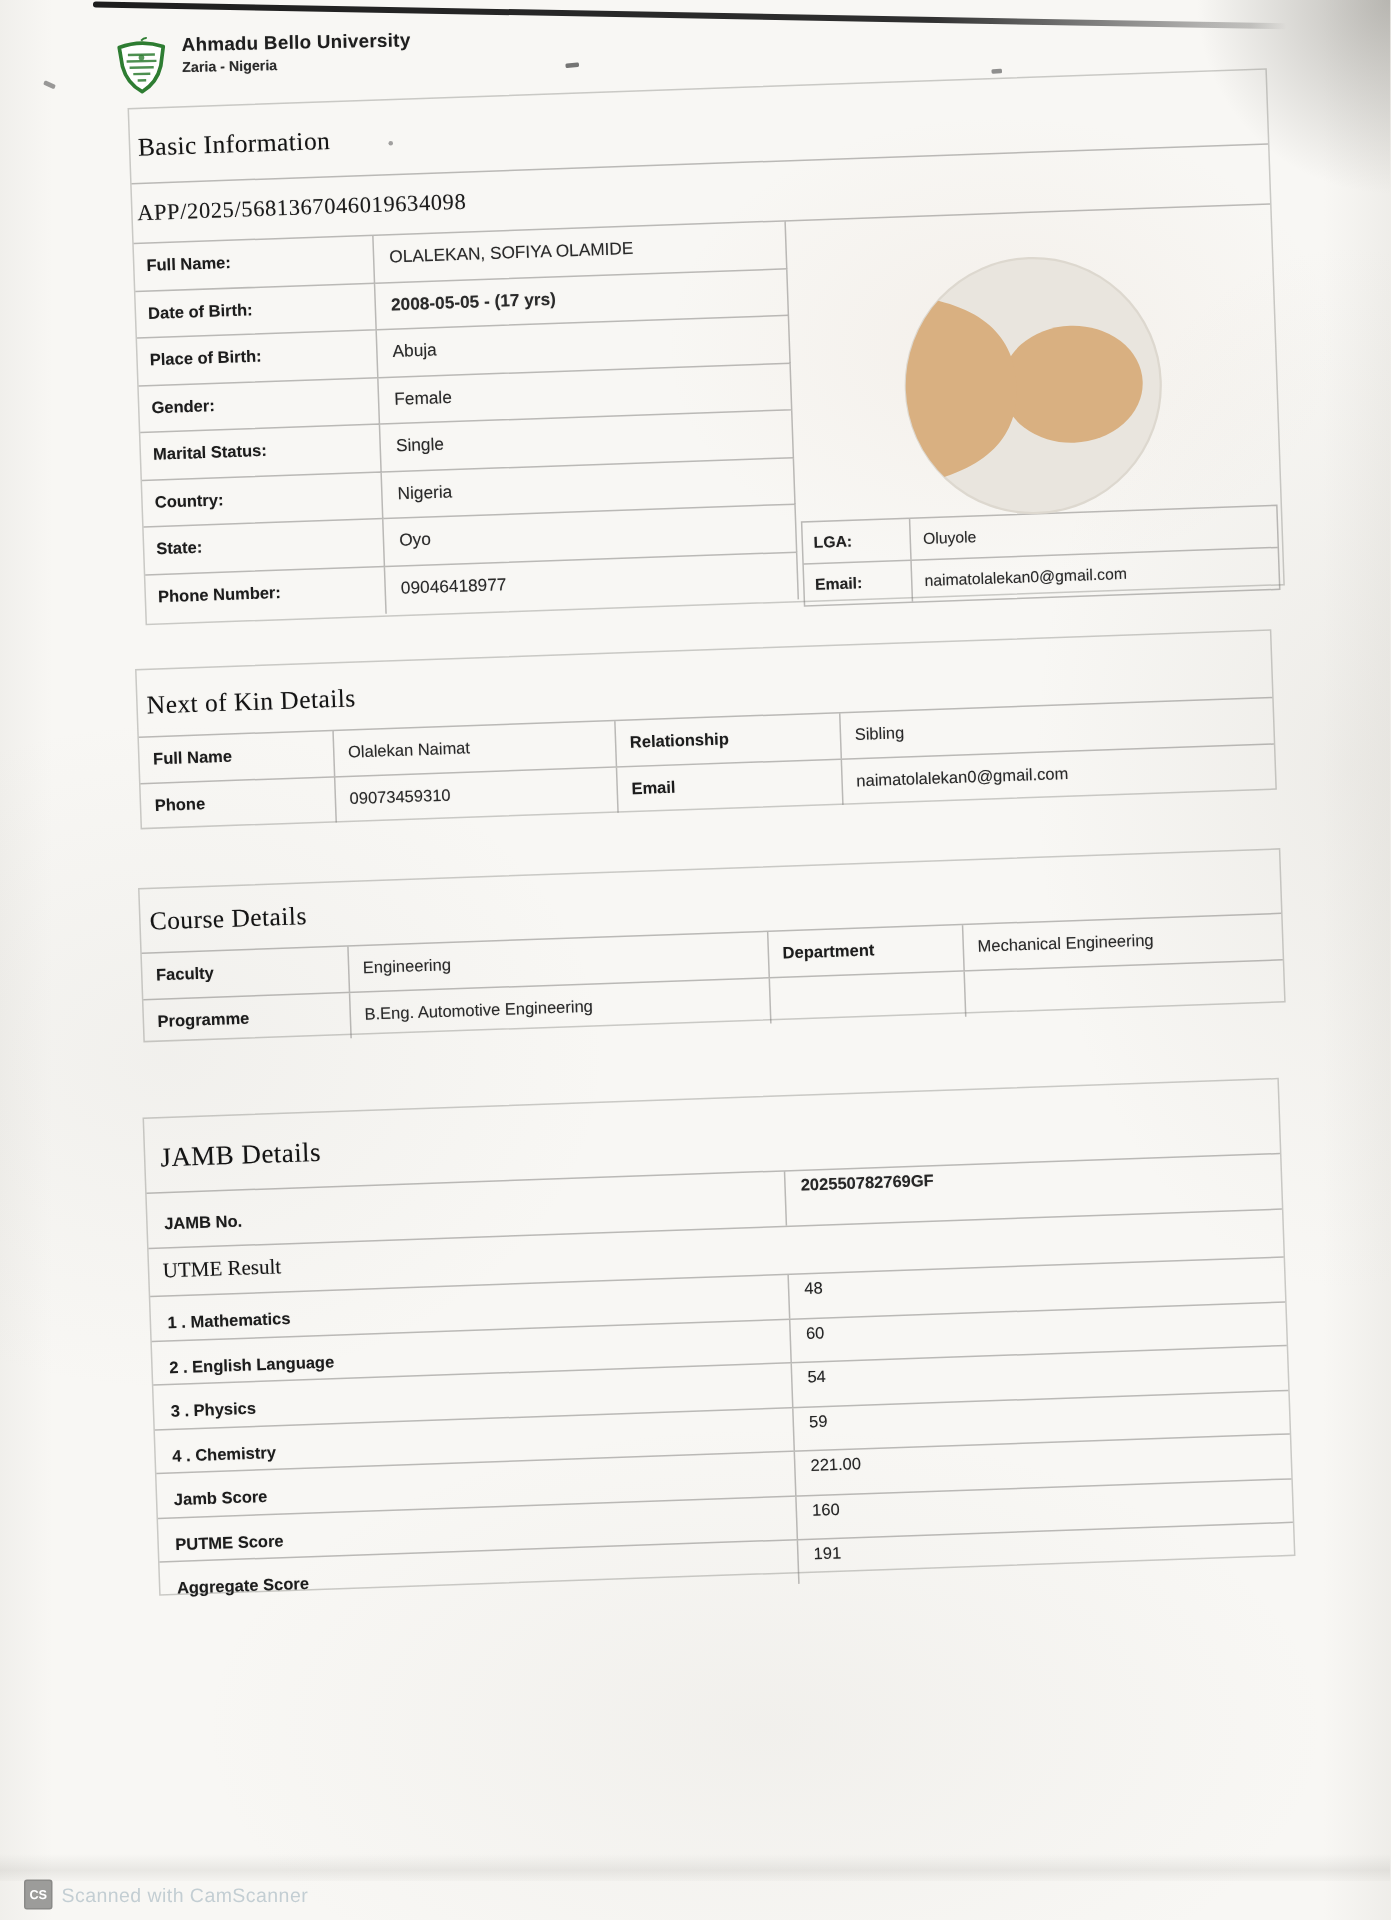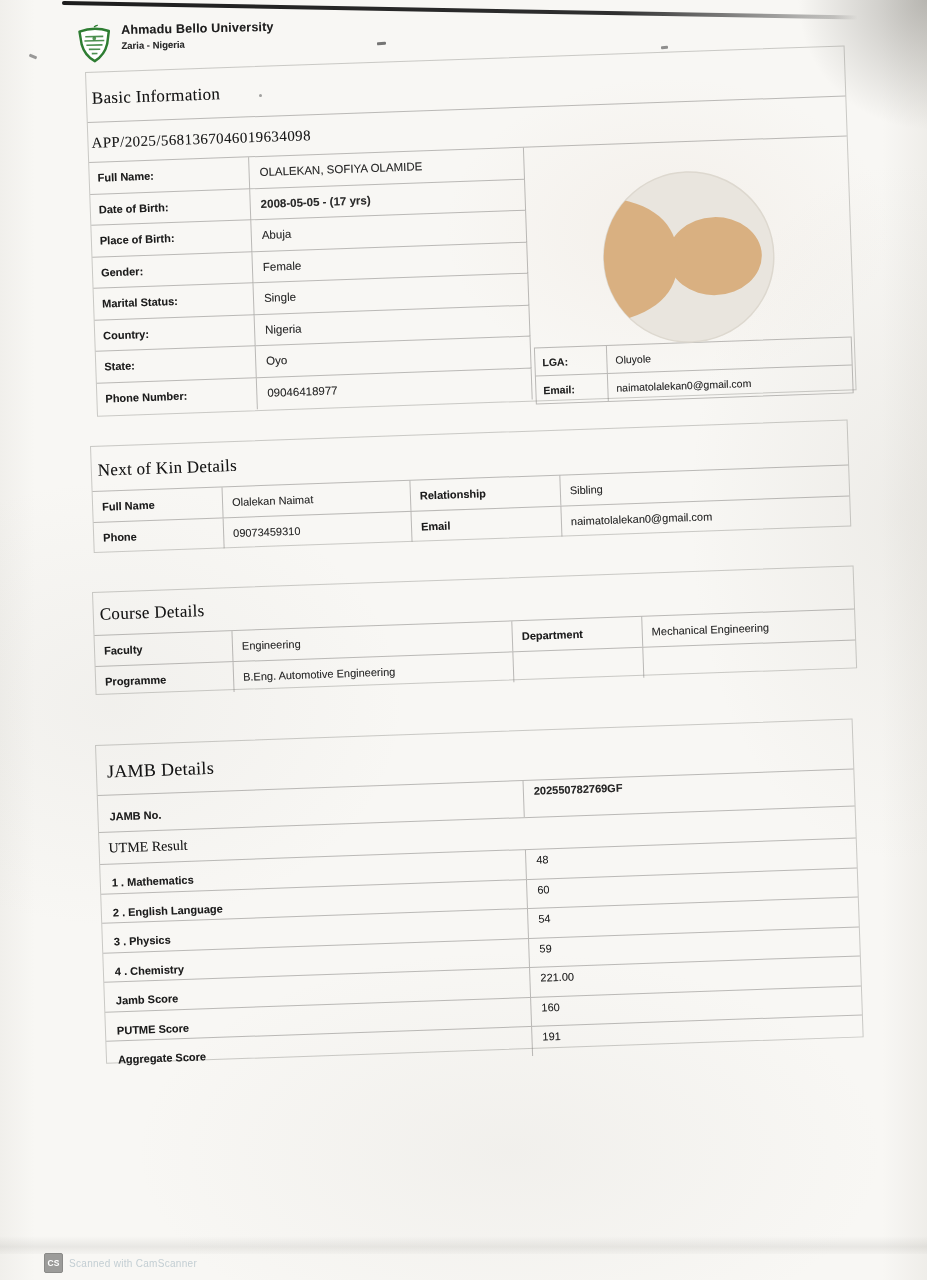--- a/index.html
+++ b/index.html
@@ -86,25 +86,25 @@
   .j-label{width:425px;box-sizing:border-box;padding:12px 0 0 11px;font-weight:700;font-size:11px;color:#1c1c1c;}
   .j-value{flex:1;border-left:1px solid var(--line);box-sizing:border-box;padding:4px 0 0 10px;
     font-size:11px;color:#262626;}
   .j-no{height:36px;}
   .j-no .j-label{padding-top:15px;}
   .jbold{font-weight:700;}
   .j-sub{height:32px;box-sizing:border-box;border-bottom:1px solid var(--line);
     font-family:"Liberation Serif", serif;font-size:14px;color:#171717;padding:8px 0 0 9px;}
   .j-score{height:28.5px;}
   
-  .wm{position:absolute;left:16px;top:1253px;display:flex;gap:6px;align-items:center;margin-left:28px;}
+  .wm{position:absolute;left:16px;top:1253px;display:flex;gap:6px;align-items:center;}
   .wm-badge{width:17px;height:18px;background:#9c9c9a;border:1px solid #8a8a88;color:#fff;
     font-size:8.5px;font-weight:700;display:flex;align-items:center;justify-content:center;border-radius:2px;
     text-shadow:none;}
-  .wm-text{font-size:10px;color:#c3ced3;letter-spacing:.3px;text-shadow:none;}
+  .wm-text{font-size:13px;color:#c3ced3;letter-spacing:.3px;text-shadow:none;}
 </style>
 </head>
 <body>
 
 <div class="page">
 
   <div class="top-edge"></div>
   <div class="corner-shade"></div>
   <div class="bottom-noise"></div>
   <div class="speck" style="left:377px;top:42px;width:9px;height:3px;transform:rotate(-6deg);"></div>

